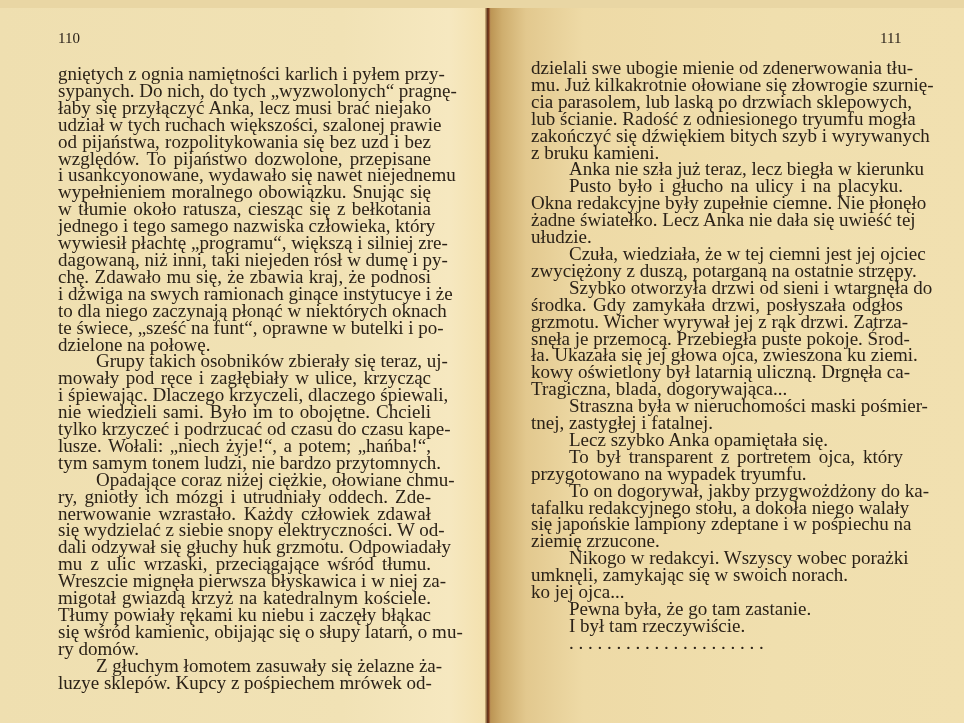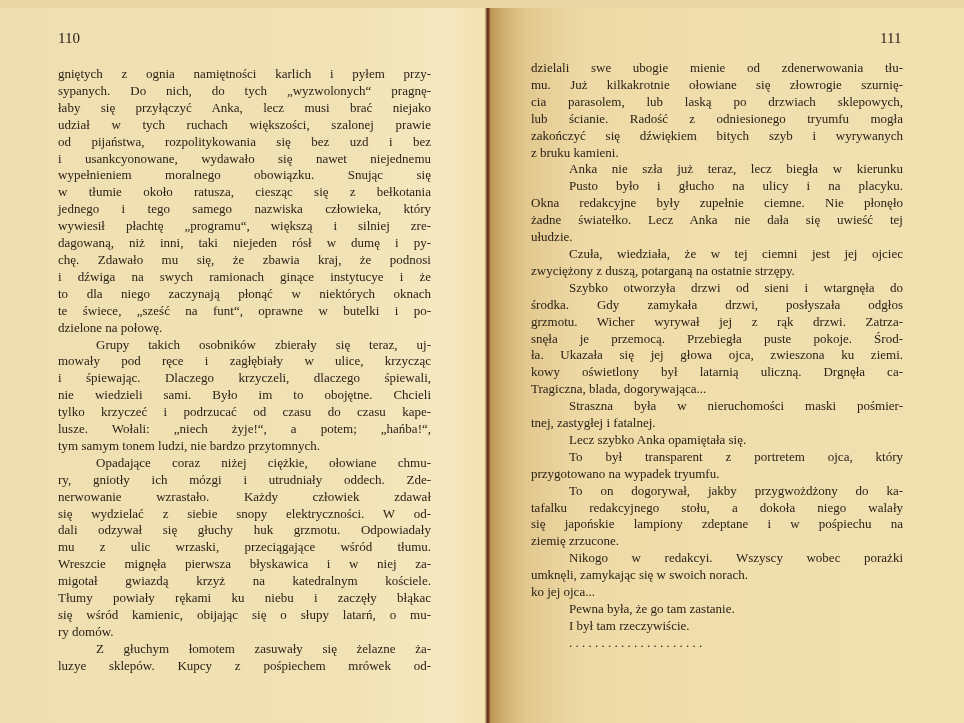--- a/index.html
+++ b/index.html
@@ -25,41 +25,42 @@
     background: linear-gradient(90deg, #d7bd86, #5a2a14 45%, #7b3a1a 60%, #c9a564);
   }
   .page-number {
     position:absolute; top:22px; font-size:15px; color:#2a2119;
     font-family:"Liberation Serif", serif;
   }
   .pn-left { left:58px; }
   .pn-right { left:392px; }
   .text {
     position:absolute; font-family:"Liberation Serif", serif;
-    font-size:13px; line-height:16.9px; color:#2b2218;
+    font-size:19px; line-height:16.9px; color:#2b2218;
     text-align:justify;
   }
   .text-left { left:58px; top:58px; width:373px; }
   .text-right { left:43px; top:52px; width:372px; }
   .line { display:block; white-space:nowrap; text-align-last:justify; }
   .line.last { text-align-last:left; }
   .line.indent { padding-left:38px; }
 </style>
 </head>
 <body>
 
 <div class="spread">
   <div class="page page-left">
     <div class="page-number pn-left">110</div>
     <div class="text text-left" id="left-text">
         <span class="line">gniętych z ognia namiętności karlich i pyłem przy-</span>
         <span class="line">sypanych. Do nich, do tych „wyzwolonych“ pragnę-</span>
         <span class="line">łaby się przyłączyć Anka, lecz musi brać niejako</span>
         <span class="line">udział w tych ruchach większości, szalonej prawie</span>
         <span class="line">od pijaństwa, rozpolitykowania się bez uzd i bez</span>
+        <span class="line">względów. To pijaństwo dozwolone, przepisane</span>
         <span class="line">i usankcyonowane, wydawało się nawet niejednemu</span>
         <span class="line">wypełnieniem moralnego obowiązku. Snując się</span>
         <span class="line">w tłumie około ratusza, ciesząc się z bełkotania</span>
         <span class="line">jednego i tego samego nazwiska człowieka, który</span>
         <span class="line">wywiesił płachtę „programu“, większą i silniej zre-</span>
         <span class="line">dagowaną, niż inni, taki niejeden rósł w dumę i py-</span>
         <span class="line">chę. Zdawało mu się, że zbawia kraj, że podnosi</span>
         <span class="line">i dźwiga na swych ramionach ginące instytucye i że</span>
         <span class="line">to dla niego zaczynają płonąć w niektórych oknach</span>
         <span class="line">te świece, „sześć na funt“, oprawne w butelki i po-</span>

